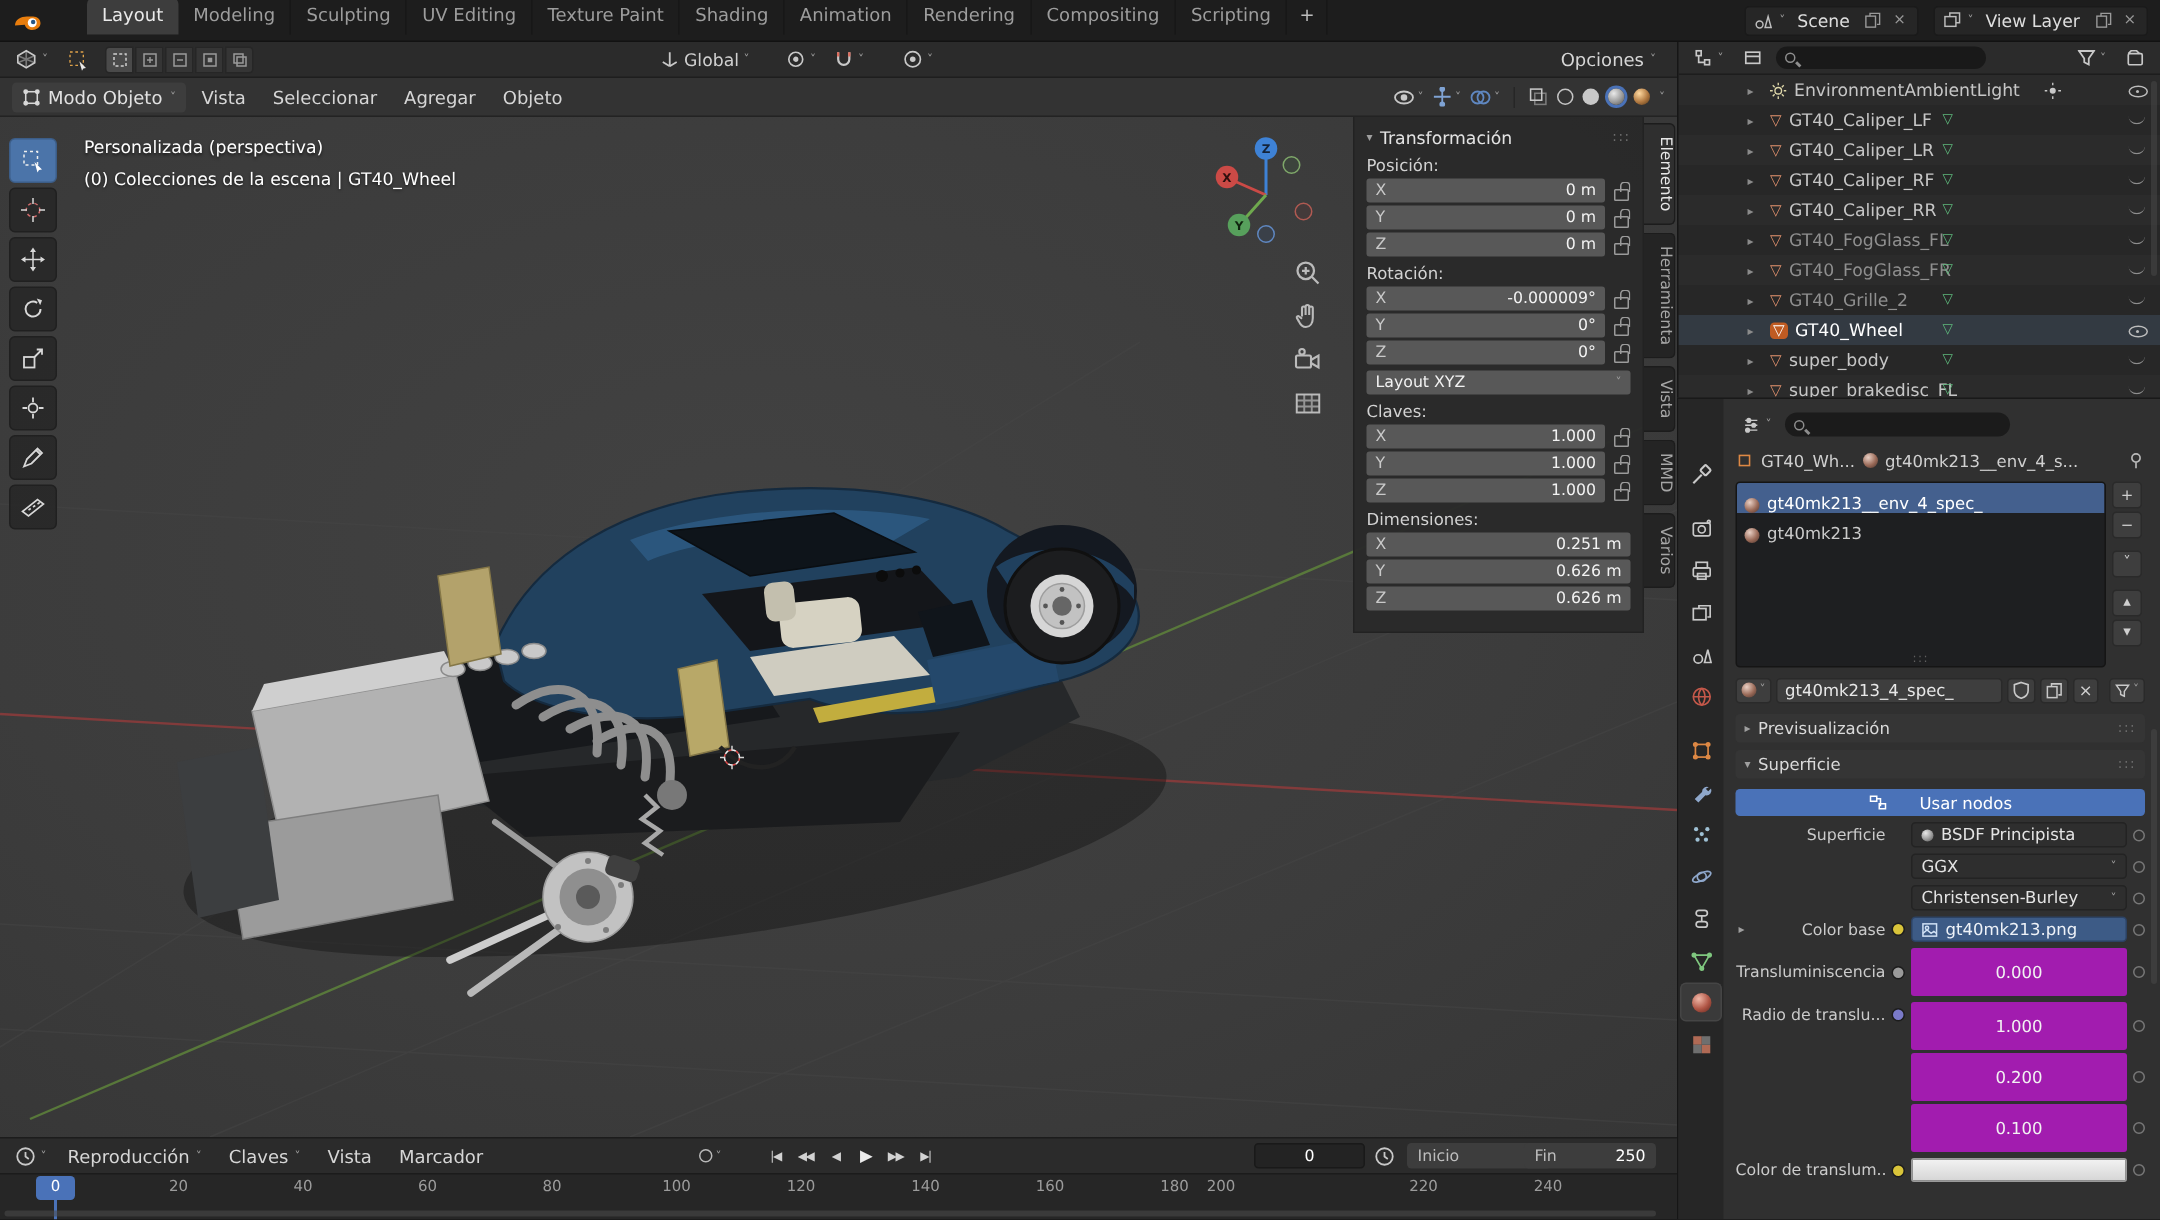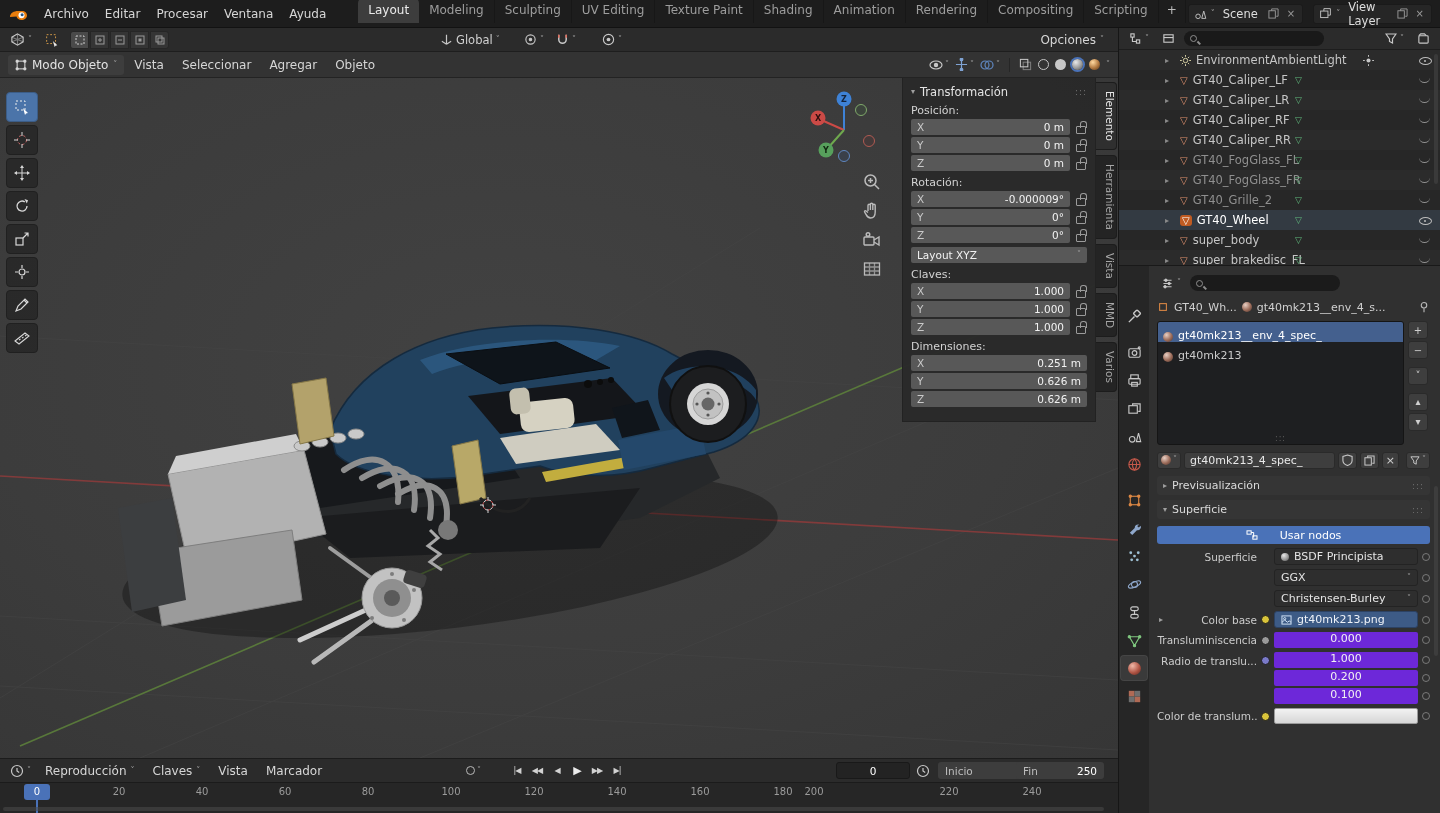--- a/index.html
+++ b/index.html
@@ -156,48 +156,41 @@
   padding:0 6px;color:#dadada;margin:5px 0 0}
 .usenodes{height:18px;background:#4a72b8;border-radius:3px;margin:7px 0 4px;display:flex;align-items:center;justify-content:center;gap:22px;color:#fff}
 .srow{display:flex;align-items:center;margin:4px 0;gap:4px}
 .slabel{width:100px;text-align:right;color:#cbcbcb;flex:none;white-space:nowrap;overflow:hidden;font-size:10.5px}
 .sock{width:9px;height:9px;border-radius:50%;border:1px solid #1c1c1c;flex:none}
 .sock.none{border:none;background:none}
 .sock.yellow{background:#d9c43a}.sock.gray{background:#9a9a9a}.sock.violet{background:#7a7ac9}
 .menufld{flex:1;height:17px;background:#2e2e2e;border:1px solid #232323;border-radius:3px;
   display:flex;align-items:center;gap:5px;padding:0 6px;color:#e4e4e4}
 .menufld .tri{margin-left:auto}
-.numfld{flex:1;height:16px;background:#6d28d9;border-radius:2px;display:flex;justify-content:center;color:#f2f2f2}
+.numfld{flex:1;height:32px;background:#a21caf;border-radius:2px;display:flex;align-items:center;justify-content:center;color:#f2f2f2}
 .imgfld{flex:1;height:17px;background:#3d5b86;border:1px solid #2c4263;border-radius:3px;display:flex;align-items:center;gap:5px;padding:0 6px;color:#eef2f8;white-space:nowrap;overflow:hidden}
 .swatch{flex:1;height:16px;border-radius:2px;background:linear-gradient(#f2f2f2,#d6d6d6);border:1px solid #9a9a9a}
 .dec{width:8px;height:8px;border:1px solid #8a8a8a;border-radius:50%;flex:none;opacity:.8}
 .radcol{flex:1;display:flex;flex-direction:column;gap:2px}
 .radrow{display:flex;align-items:center;gap:4px}
 .pscroll{position:absolute;right:2px;top:220px;width:4px;height:170px;background:#4a4a4a;border-radius:2px;opacity:.5}
 </style>
 </head>
 <body>
 
 <div id="app">
 
   <header id="topbar">
     <span class="blogo">
       <svg width="20" height="14" viewBox="0 0 20 14">
           <path d="M2 10C2 6 6 4 10 4l4 0c3 0 5 2 5 4.5S16.5 13 13.5 13C11 13 9 11.5 8.5 9.5L2 10z" fill="#e87d0d"></path>
           <circle cx="13.5" cy="8.2" r="3" fill="#fff"></circle>
           <circle cx="14.1" cy="7.7" r="1.5" fill="#265787"></circle>
         </svg>
     </span>
-    <nav style="display:flex">
-      <span class="menu">Archivo</span>
-      <span class="menu">Editar</span>
-      <span class="menu">Procesar</span>
-      <span class="menu">Ventana</span>
-      <span class="menu">Ayuda</span>
-    </nav>
     <div class="tabs">
       <span class="tab active">Layout</span>
       <span class="tab">Modeling</span>
       <span class="tab">Sculpting</span>
       <span class="tab">UV Editing</span>
       <span class="tab">Texture Paint</span>
       <span class="tab" bind="">Shading</span>
       <span class="tab">Animation</span>
       <span class="tab">Rendering</span>
       <span class="tab">Compositing</span>
@@ -463,20 +456,24 @@
       <circle cx="392" cy="520" r="19" fill="#8f8f8f"></circle>
         <circle cx="392" cy="520" r="8" fill="#5a5a5a"></circle>
       <circle cx="392" cy="496" r="2" fill="#7c7c7c"></circle>
         <circle cx="414" cy="512" r="2" fill="#7c7c7c"></circle>
         <circle cx="404" cy="542" r="2" fill="#7c7c7c"></circle>
         <circle cx="372" cy="540" r="2" fill="#7c7c7c"></circle>
       <rect x="404" y="494" width="22" height="14" rx="4" fill="#3f3f3f" transform="rotate(18 415 501)"></rect>
       <path d="M480 420C500 440 520 436 530 420" stroke="#222" stroke-width="3" fill="none"></path>
     </svg>
 
+    <div id="vpoverlay">
+      <div>Personalizada (perspectiva)</div>
+      <div>(0) Colecciones de la escena | GT40_Wheel</div>
+    </div>
 
     <div id="tools">
       <span class="tool active">
           <svg width="18" height="18" viewBox="0 0 18 18" fill="none">
             <rect x="3" y="3" width="9" height="9" stroke="#eee" stroke-dasharray="2 2"></rect>
             <path d="M10 10l5 5-2 .4-1 1.6z" fill="#fff"></path>
           </svg>
         </span>
       <span class="tool">
           <svg width="18" height="18" viewBox="0 0 18 18" fill="none">

